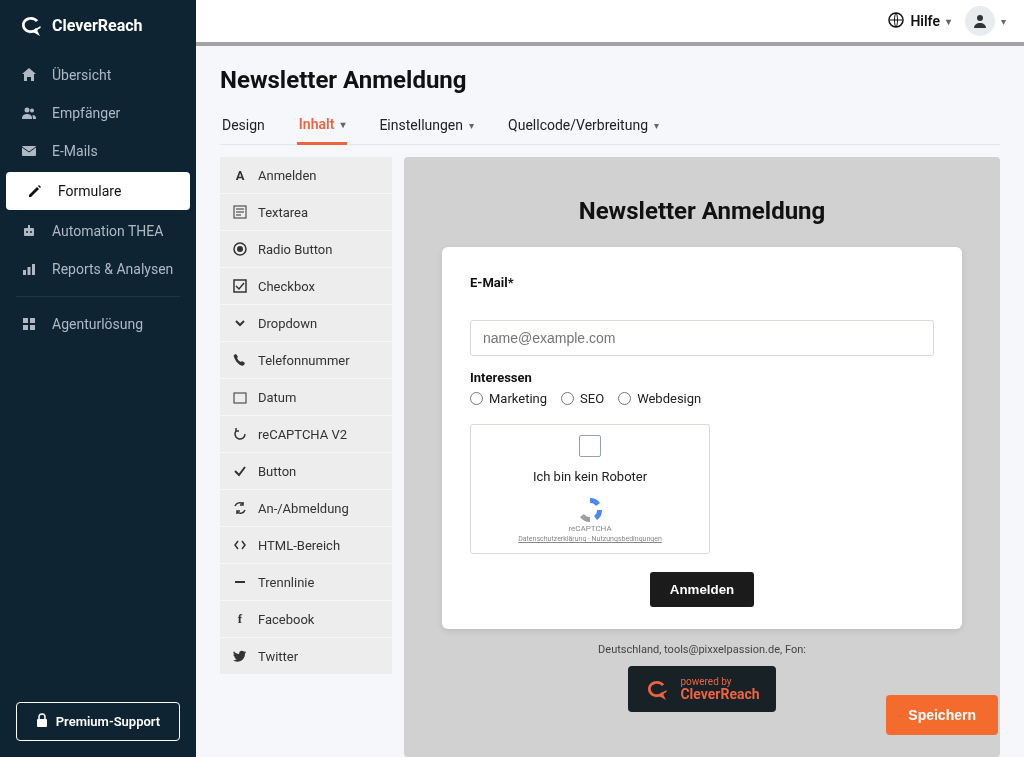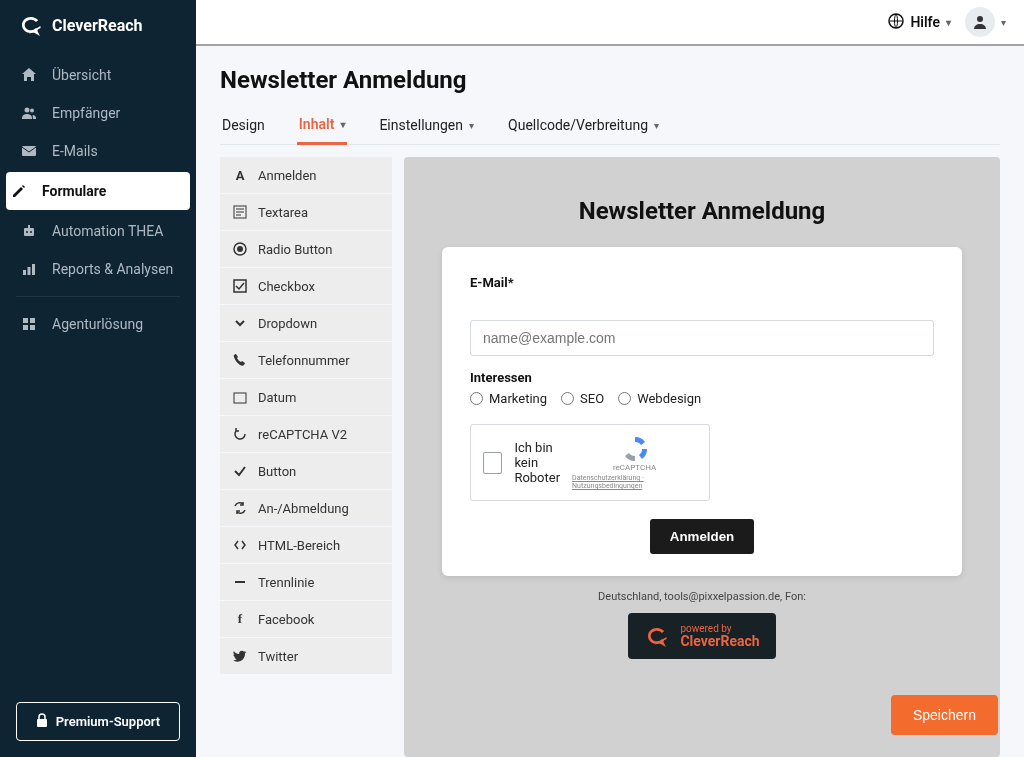--- a/index.html
+++ b/index.html
@@ -3,60 +3,60 @@
 <meta charset="utf-8">
 <style>
 * { box-sizing: border-box; margin: 0; padding: 0; }
 body { font-family: -apple-system, "Segoe UI", Roboto, Arial, sans-serif; font-size: 14px; color: #222; width: 1024px; height: 757px; background: #f5f7fa; overflow: hidden; }
 .app { display: flex; height: 100%; }
 .sidebar { width: 196px; background: #0f2433; color: #c3cdd6; display: flex; flex-direction: column; }
 .logo { display: flex; align-items: center; gap: 8px; padding: 14px 18px; color: #fff; font-weight: 700; font-size: 16px; }
 .logo svg { width: 26px; height: 22px; }
 .nav { padding: 6px 0; }
 .nav-item { display: flex; align-items: center; gap: 14px; padding: 11px 20px; cursor: pointer; font-size: 14px; color: #aeb9c4; }
-.nav-item.active { background: #fff; color: #111; font-weight: 700; margin: 2px 6px; border-radius: 4px; padding: 11px 4px; }
+.nav-item.active { background: #fff; color: #111; font-weight: 400; margin: 2px 6px; border-radius: 4px; padding: 11px 20px; }
 .nav-item .nav-icon { width: 18px; height: 16px; display: flex; align-items: center; justify-content: center; flex-shrink: 0; }
 .nav-divider { border-top: 1px solid #1f3646; margin: 8px 16px; }
 .sidebar-bottom { margin-top: auto; padding: 16px; }
 .premium-btn { border: 1px solid #fff; border-radius: 4px; color: #fff; padding: 10px 12px; display: flex; align-items: center; gap: 8px; cursor: pointer; font-weight: 600; font-size: 13px; justify-content: center; }
 .main { flex: 1; display: flex; flex-direction: column; background: #f5f7fa; position: relative; }
-.topbar { background: #fff; height: 46px; display: flex; align-items: center; justify-content: flex-end; padding: 0 18px; gap: 14px; border-bottom: 2px solid #a3a3a3; }
+.topbar { background: #fff; height: 46px; display: flex; align-items: center; justify-content: flex-end; padding: 0 18px; gap: 14px; border-bottom: 4px solid #a3a3a3; }
 .help-btn { display: flex; align-items: center; gap: 6px; cursor: pointer; font-weight: 600; color: #111; }
 .avatar-wrap { display: flex; align-items: center; gap: 6px; cursor: pointer; }
 .avatar-circle { width: 30px; height: 30px; border-radius: 50%; background: #e8ecef; display: flex; align-items: center; justify-content: center; }
 .content { padding: 20px 24px 0 24px; flex: 1; display: flex; flex-direction: column; overflow: hidden; }
 .page-title { font-size: 24px; font-weight: 700; color: #111; margin-bottom: 16px; }
 .tabs { display: flex; gap: 30px; border-bottom: 1px solid #e3e6ea; }
 .tab { padding: 6px 2px 10px; cursor: pointer; display: flex; align-items: center; gap: 6px; font-size: 14px; color: #222; }
 .tab.active { color: #ec6440; border-bottom: 3px solid #ec6440; margin-bottom: -1px; font-weight: 600; }
 .workspace { display: flex; gap: 12px; margin-top: 12px; flex: 1; overflow: hidden; }
 .elements-panel { width: 172px; display: flex; flex-direction: column; gap: 1px; }
 .element-item { background: #ededed; padding: 10px 12px; display: flex; align-items: center; gap: 10px; cursor: grab; font-size: 13px; color: #333; }
 .element-item .el-icon { width: 16px; height: 16px; display: inline-flex; align-items: center; justify-content: center; }
 .canvas { flex: 1; background: #d1d1d1; border-radius: 4px; padding: 40px 20px 20px; overflow: auto; display: flex; flex-direction: column; align-items: center; }
 .preview-title { font-size: 24px; font-weight: 700; color: #111; margin-bottom: 22px; }
 .form-card { background: #fff; border-radius: 6px; width: 520px; padding: 28px 28px 22px; box-shadow: 0 2px 6px rgba(0,0,0,0.1); }
 .form-label { font-weight: 700; font-size: 13px; margin-bottom: 6px; display: block; color: #111; }
 .form-input { width: 100%; border: 1px solid #d6d9dd; border-radius: 3px; padding: 9px 12px; font-size: 14px; color: #666; margin-bottom: 14px; margin-top: 24px; }
 .interests-group { display: flex; gap: 14px; margin-bottom: 18px; }
 .interest-option { display: flex; align-items: center; gap: 6px; font-size: 13px; }
 .interest-option input { margin: 0; }
-.captcha-box { border: 1px solid #d6d9dd; border-radius: 3px; width: 240px; padding: 10px 12px; display: flex; align-items: center; gap: 12px; }
+.captcha-box { border: 1px solid #d6d9dd; border-radius: 3px; width: 240px; padding: 10px 12px; display: flex; align-items: center; gap: 12px; flex-direction: column; }
 .captcha-check { width: 22px; height: 22px; border: 1px solid #9aa0a7; border-radius: 2px; }
 .captcha-text { font-size: 13px; flex: 1; }
 .captcha-right { display: flex; flex-direction: column; align-items: center; font-size: 8px; color: #888; }
 .captcha-logo { width: 32px; height: 28px; }
 .captcha-sub { font-size: 7px; color: #888; margin-top: 2px; text-decoration: underline; }
 .submit-row { text-align: center; margin-top: 18px; }
 .submit-btn { background: #1b1b1b; color: #fff; border: none; border-radius: 3px; padding: 10px 20px; font-weight: 600; cursor: pointer; }
 .footer-info { font-size: 11px; color: #444; margin-top: 14px; }
 .powered-badge { background: #172126; color: #ec6440; padding: 10px 16px; border-radius: 4px; display: flex; align-items: center; gap: 10px; margin-top: 10px; }
 .powered-badge .pb-text { display: flex; flex-direction: column; font-size: 10px; line-height: 1.1; }
 .powered-badge .pb-brand { font-size: 14px; font-weight: 700; }
-.save-btn { position: absolute; bottom: 22px; right: 26px; background: #f36b2d; color: #fff; border: none; border-radius: 4px; padding: 12px 22px; font-weight: 400; cursor: pointer; font-size: 14px; }
+.save-btn { position: absolute; bottom: 22px; right: 26px; background: #f36b2d; color: #fff; border: none; border-radius: 4px; padding: 12px 22px; font-weight: 700; cursor: pointer; font-size: 14px; }
 .chev { font-size: 10px; color: #666; }
 </style>
 </head>
 <body>
 
 <div class="app">
 
   <aside class="sidebar">
     <div class="logo">
       <svg viewBox="0 0 26 22" fill="none">

